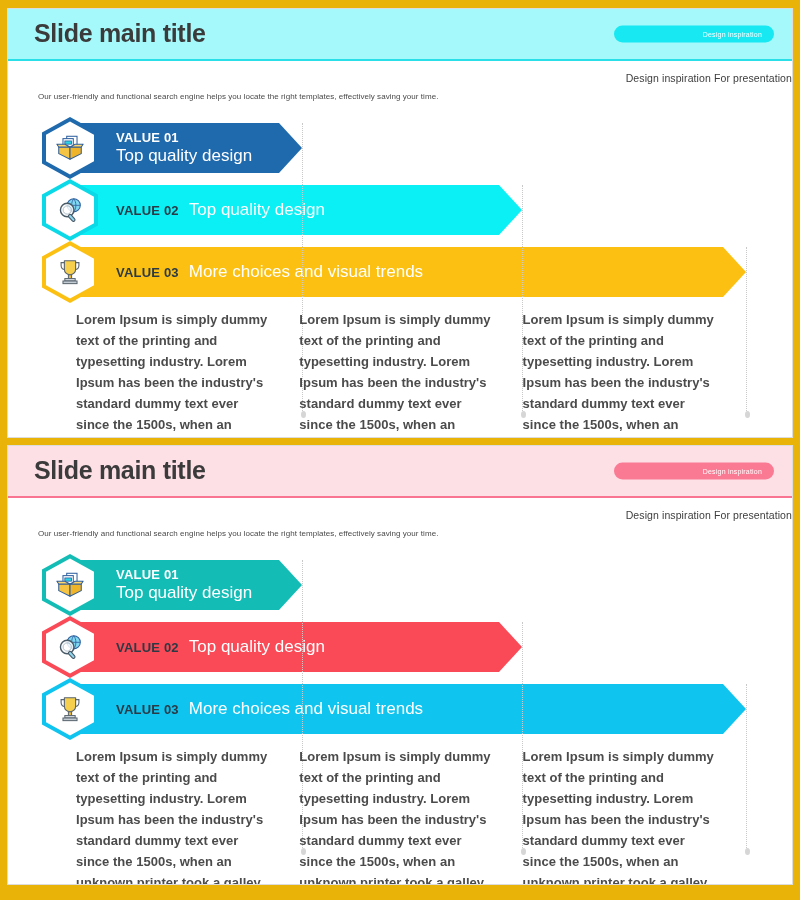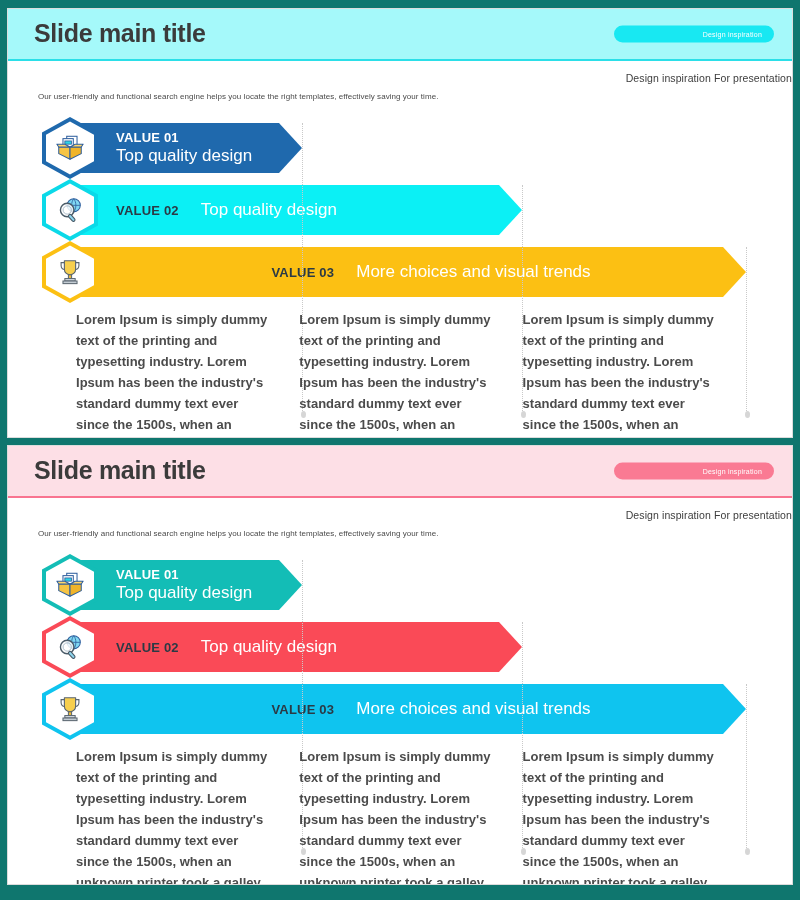--- a/index.html
+++ b/index.html
@@ -7,21 +7,21 @@
   html, body {
     width: 800px;
     height: 900px;
     background: #ffffff;
     font-family: "Liberation Sans", sans-serif;
   }
 
   .page {
     width: 800px;
     height: 900px;
-    background: #0f766e;
+    background: #eab308;
     display: flex;
     flex-direction: column;
     gap: 7px;
     padding: 8px 0 0 0;
   }
 
   
   .slide {
     position: relative;
     width: 786px;
@@ -105,34 +105,34 @@
     left: 62px;
     top: 6px;
     height: 50px;
     display: flex;
     align-items: center;
     padding-left: 46px;
     clip-path: polygon(0 0, calc(100% - 23px) 0, 100% 50%, calc(100% - 23px) 100%, 0 100%);
   }
   .arrow.len-1 { width: 232px; }
   .arrow.len-2 { width: 452px; }
-  .arrow.len-3 { width: 676px; justify-content: center; }
+  .arrow.len-3 { width: 676px; }
 
   .arrow .stack { display: flex; flex-direction: column; gap: 1px; justify-content: space-between; }
   .arrow .v-label {
     font-size: 13px;
     font-weight: bold;
     letter-spacing: 0.2px;
     white-space: nowrap;
   }
   .arrow .v-sub {
     font-size: 17px;
     white-space: nowrap;
   }
-  .arrow .inline { display: flex; align-items: baseline; gap: 22px; }
+  .arrow .inline { display: flex; align-items: baseline; gap: 10px; }
 
   
   .hex-wrap {
     position: absolute;
     left: 34px;
     top: 0;
     width: 56px;
     height: 62px;
     z-index: 3;
   }

